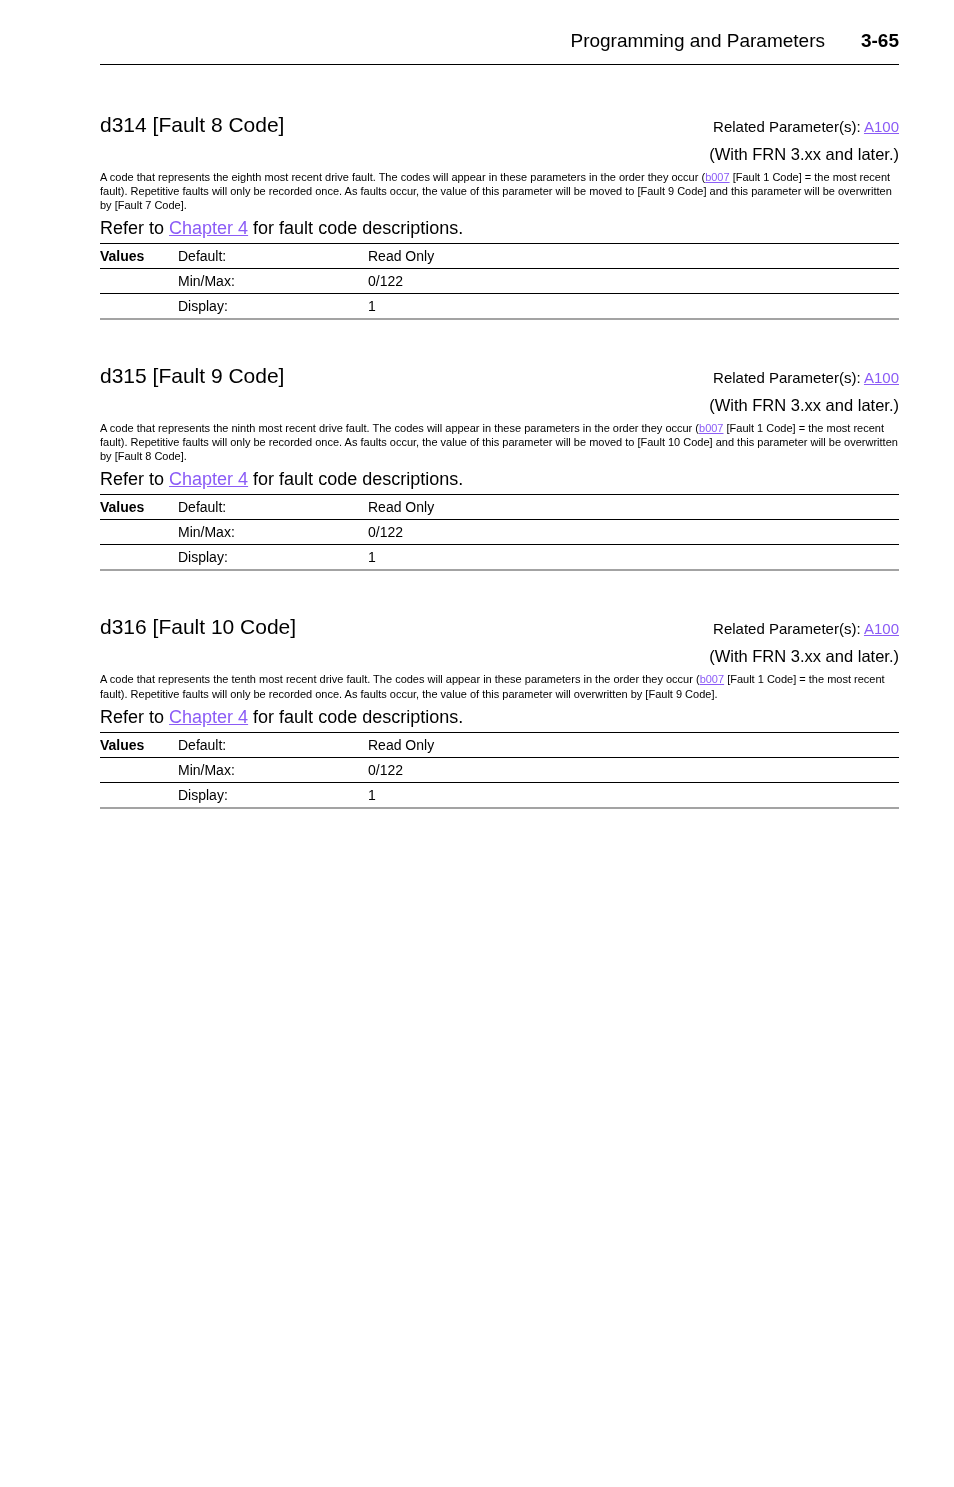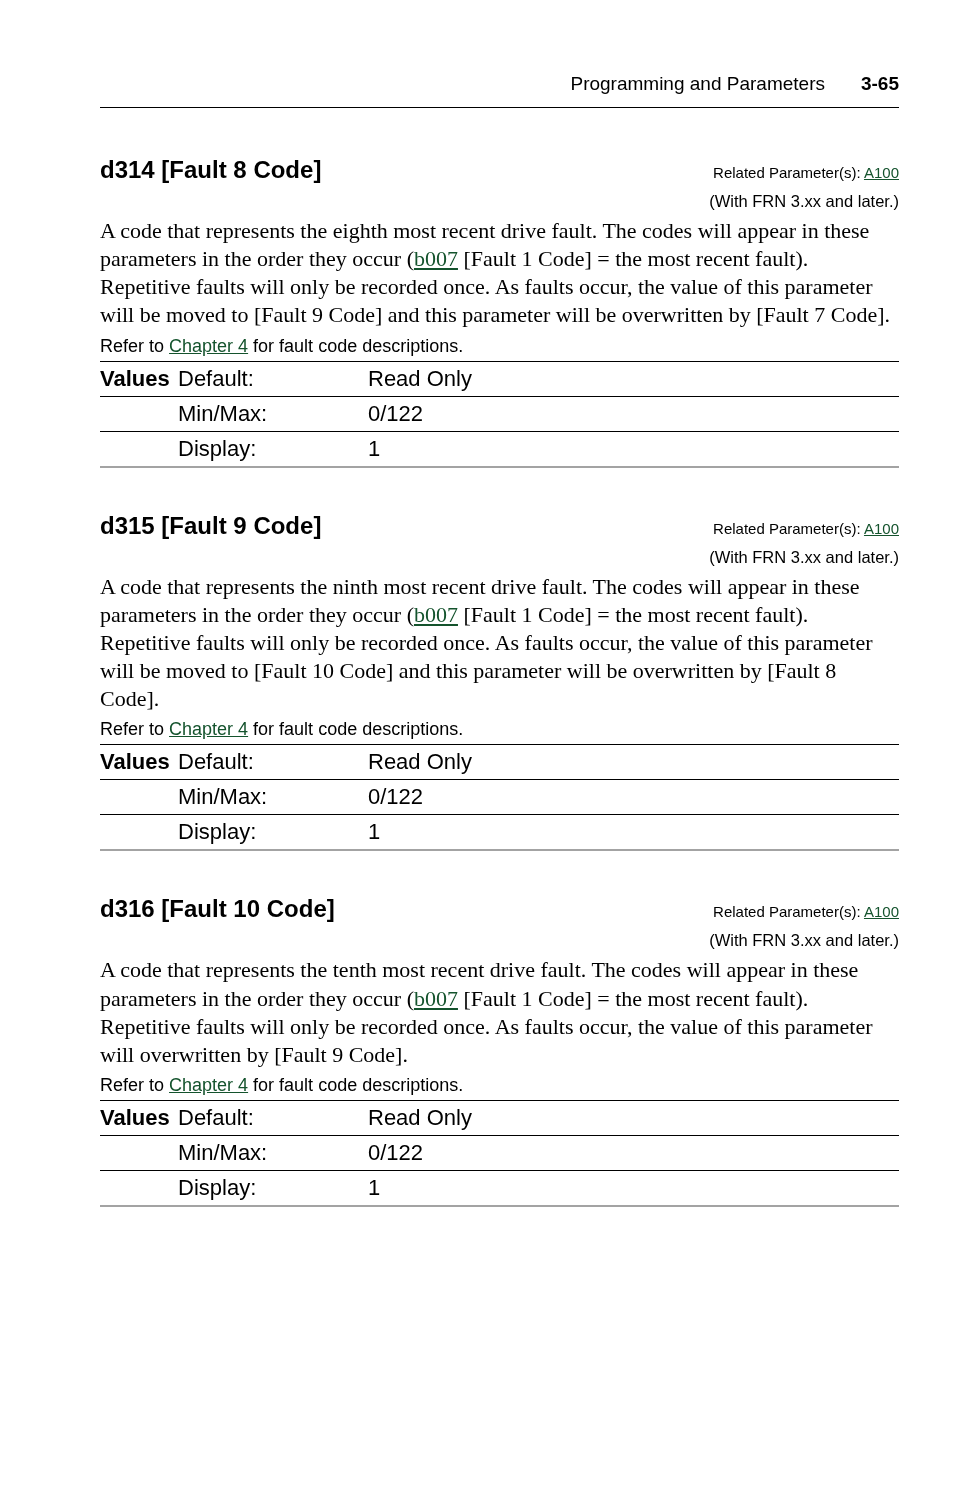--- a/index.html
+++ b/index.html
@@ -23,73 +23,71 @@
       margin-bottom: 48px;
     }
     .page-header-title {
       font-size: 19px;
       font-weight: normal;
       margin-right: 36px;
     }
     .page-header-num {
       font-size: 19px;
       font-weight: bold;
-      margin-top: 43px;
     }
     .section {
       margin-bottom: 44px;
     }
     .title-row {
       display: flex;
       justify-content: space-between;
       align-items: baseline;
       margin-bottom: 8px;
     }
     .param-title {
-      font-size: 24px;
-      font-weight: bold;
+      font-size: 21px;
+      font-weight: normal;
     }
     .related-text {
       font-size: 15px;
     }
     .link {
-      color: #14532d;
+      color: #8b5cf6;
       text-decoration: underline;
     }
     .subtitle {
       font-size: 16.5px;
       margin-bottom: 6px;
       text-align: right;
     }
     .desc {
-      font-size: 22px;
+      font-size: 11px;
       line-height: 1.28;
       margin-bottom: 6px;
-      font-family: Liberation Serif, serif;
     }
     .refer {
       font-size: 18px;
       margin-bottom: 4px;
     }
     .values-table {
       border-collapse: collapse;
       width: 100%;
     }
     .values-table tr {
       border-top: 1px solid #000;
     }
     .values-table tr:last-child {
       border-bottom: 2px solid #a3a3a3;
     }
     .values-table tr:first-child {
       border-top: 1.5px solid #000;
     }
     .values-table td {
       padding: 4px 8px 4px 0;
-      font-size: 22px;
+      font-size: 14px;
       vertical-align: top;
     }
     .col-label {
       font-weight: bold;
       width: 78px;
       padding-left: 2px;
     }
     .col-field {
       width: 190px;
     }

